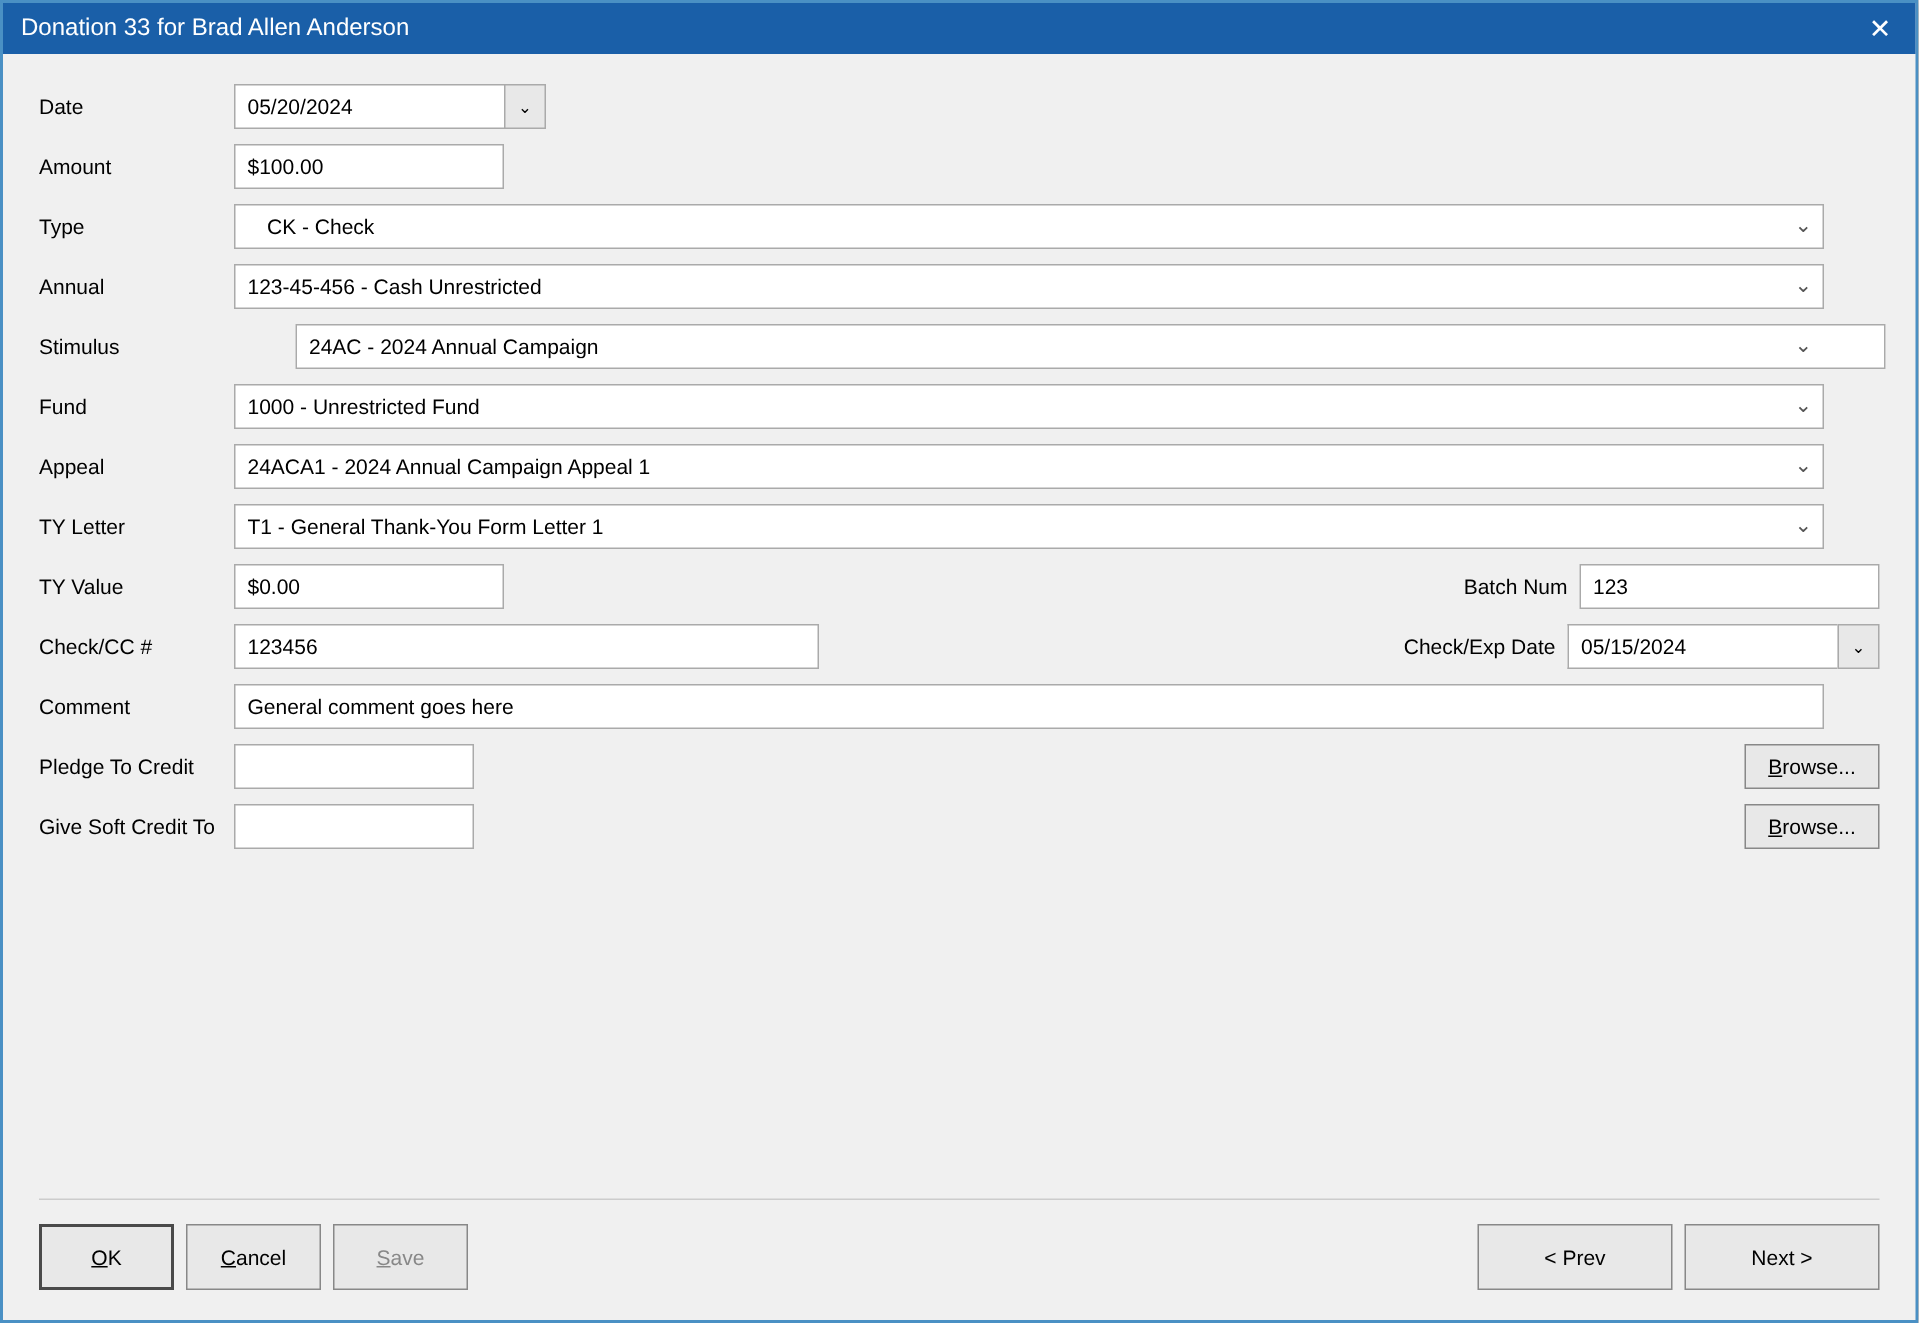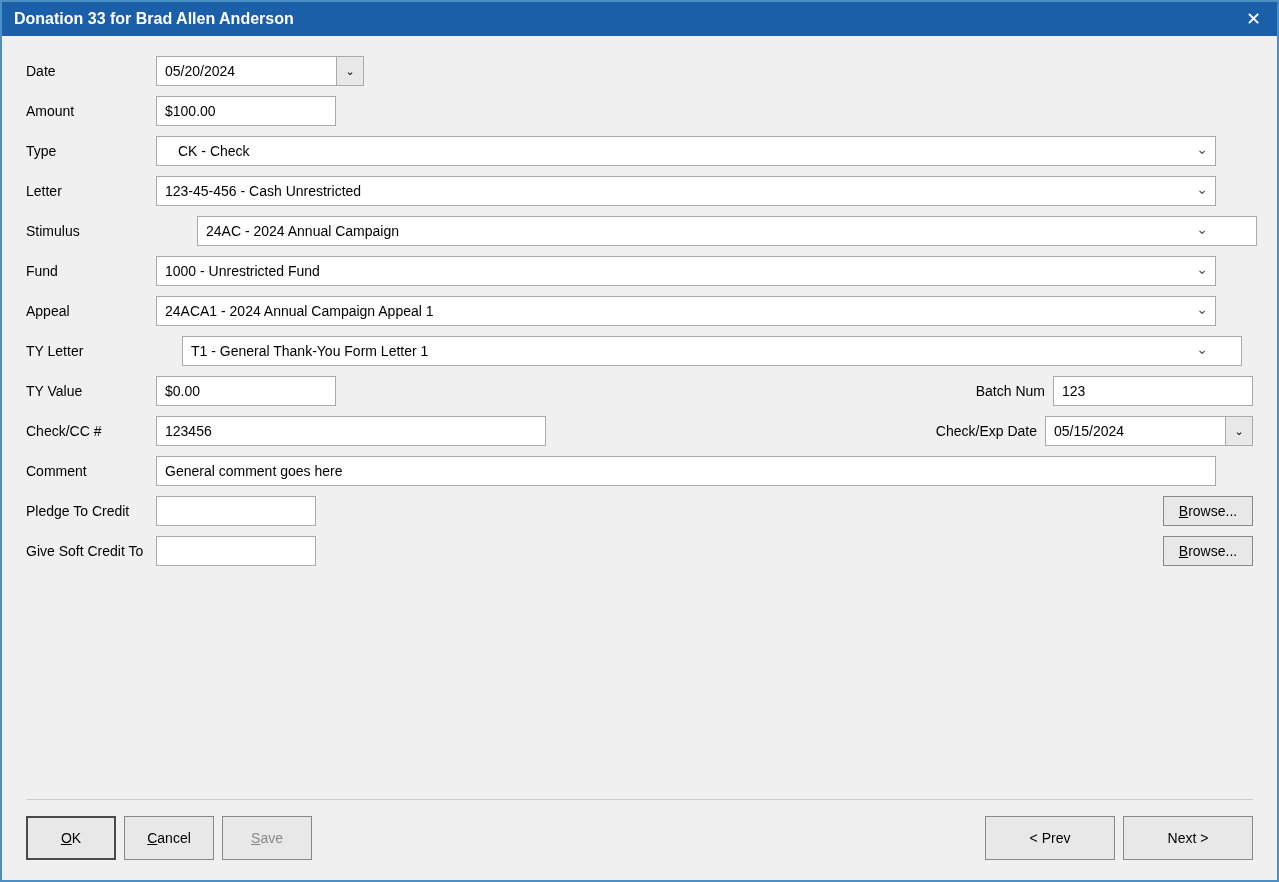--- a/index.html
+++ b/index.html
@@ -25,21 +25,21 @@
       background: #1a5fa8;
       color: white;
       padding: 8px 12px;
       display: flex;
       align-items: center;
       justify-content: space-between;
       flex-shrink: 0;
     }
     .title-bar-title {
       font-size: 16px;
-      font-weight: 700;
+      font-weight: 400;
     }
     .title-bar-close {
       color: white;
       font-size: 18px;
       cursor: pointer;
       background: none;
       border: none;
       line-height: 1;
       padding: 0 4px;
     }
@@ -248,21 +248,21 @@
       <div class="select-wrapper" style="width:1060px;">
         <select class="select-full" style="width:100%;padding-left:21px;">
           <option>CK - Check</option>
           <option>CC - Credit Card</option>
           <option>CA - Cash</option>
         </select>
       </div>
     </div>
 
     <div class="form-row">
-      <span class="form-label">Letter</span>
+      <span class="form-label">Annual</span>
       <div class="select-wrapper" style="width:1060px;">
         <select class="select-full" style="width:100%;">
           <option>123-45-456 - Cash Unrestricted</option>
         </select>
       </div>
     </div>
 
     <div class="form-row">
       <span class="form-label">Stimulus</span>
       <div class="select-wrapper" style="width:1060px;">
@@ -286,21 +286,21 @@
       <div class="select-wrapper" style="width:1060px;">
         <select class="select-full" style="width:100%;">
           <option>24ACA1 - 2024 Annual Campaign Appeal 1</option>
         </select>
       </div>
     </div>
 
     <div class="form-row">
       <span class="form-label">TY Letter</span>
       <div class="select-wrapper" style="width:1060px;">
-        <select class="select-full" style="width:100%;margin-left:26px;">
+        <select class="select-full" style="width:100%;">
           <option>T1 - General Thank-You Form Letter 1</option>
         </select>
       </div>
     </div>
 
     <div class="two-col-row">
       <div class="left-col">
         <span class="form-label">TY Value</span>
         <input type="text" class="form-input input-ty-value" value="$0.00" style="">
       </div>

